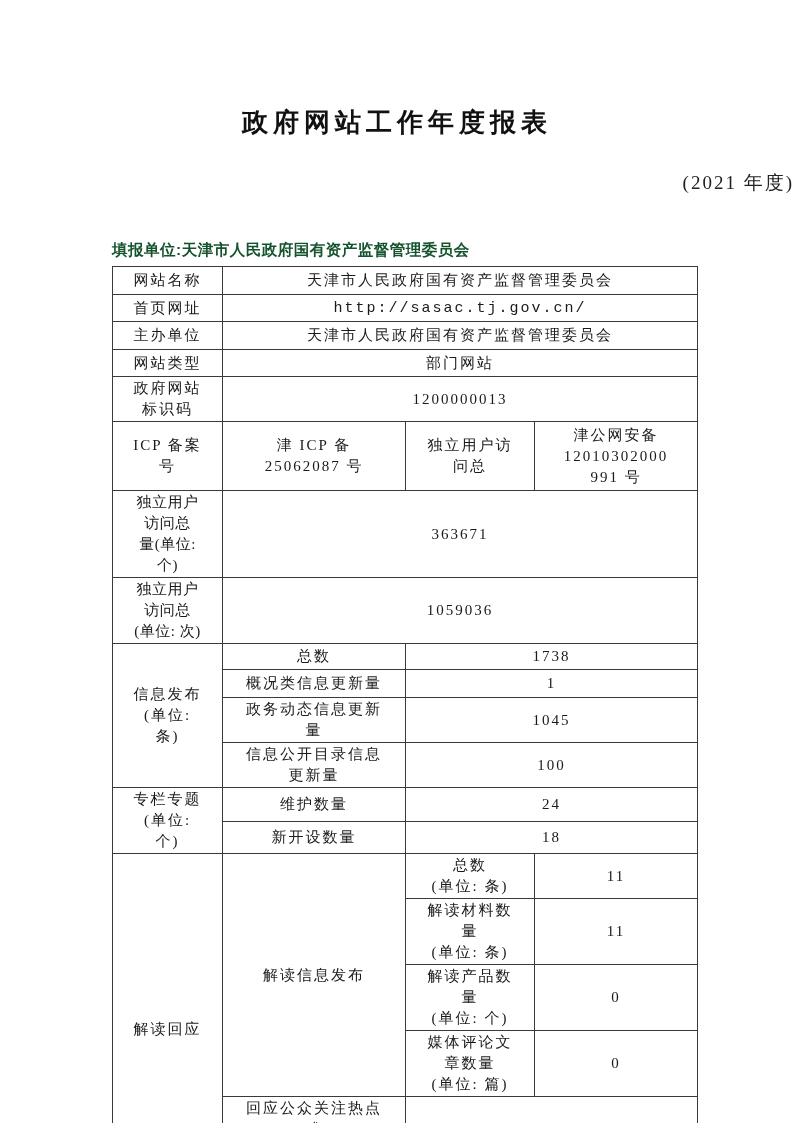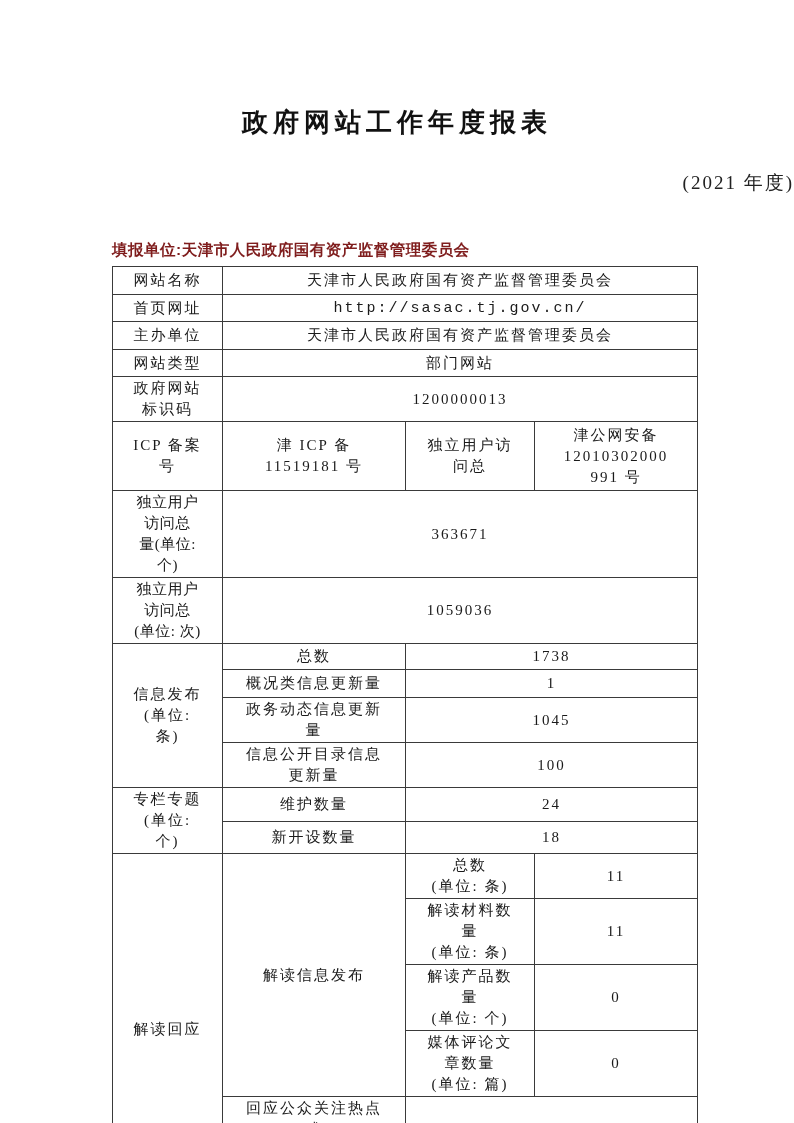--- a/index.html
+++ b/index.html
@@ -30,21 +30,21 @@
     font-size: 19px;
     letter-spacing: 2px;
     color: #222;
   }
   .unit-line {
     margin: 44px 97px 5px 112px;
     font-family: "Liberation Sans", "DejaVu Sans", sans-serif;
     font-weight: bold;
     font-size: 15.5px;
     letter-spacing: 0.5px;
-    color: #7f1d1d;
+    color: #14532d;
     white-space: nowrap;
   }
   table.report {
     margin-left: 112px;
     border-collapse: collapse;
     table-layout: fixed;
     width: 585px;
   }
   table.report td {
     border: 1px solid #3a3a3a;
@@ -110,21 +110,21 @@
       <td colspan="3">部门网站</td>
     </tr>
 
     <tr style="height:28px">
       <td>政府网站标识码</td>
       <td colspan="3" class="num">1200000013</td>
     </tr>
 
     <tr style="height:69px">
       <td>ICP 备案号</td>
-      <td>津 ICP 备 11519181 号</td>
+      <td>津 ICP 备 25062087 号</td>
       <td>独立用户访问总</td>
       <td class="preline">津公网安备
 12010302000
 991 号</td>
     </tr>
 
     <tr style="height:54px">
       <td class="preline left" style="letter-spacing:0.5px">独立用户访问总
 量(单位: 个)</td>
       <td colspan="3" class="num">363671</td>

